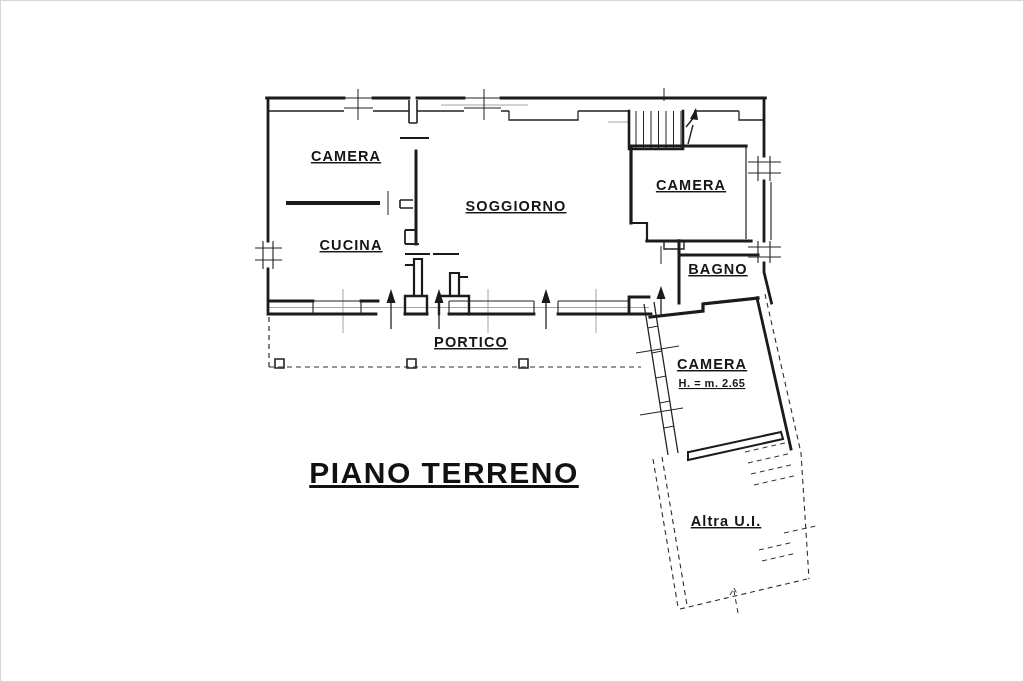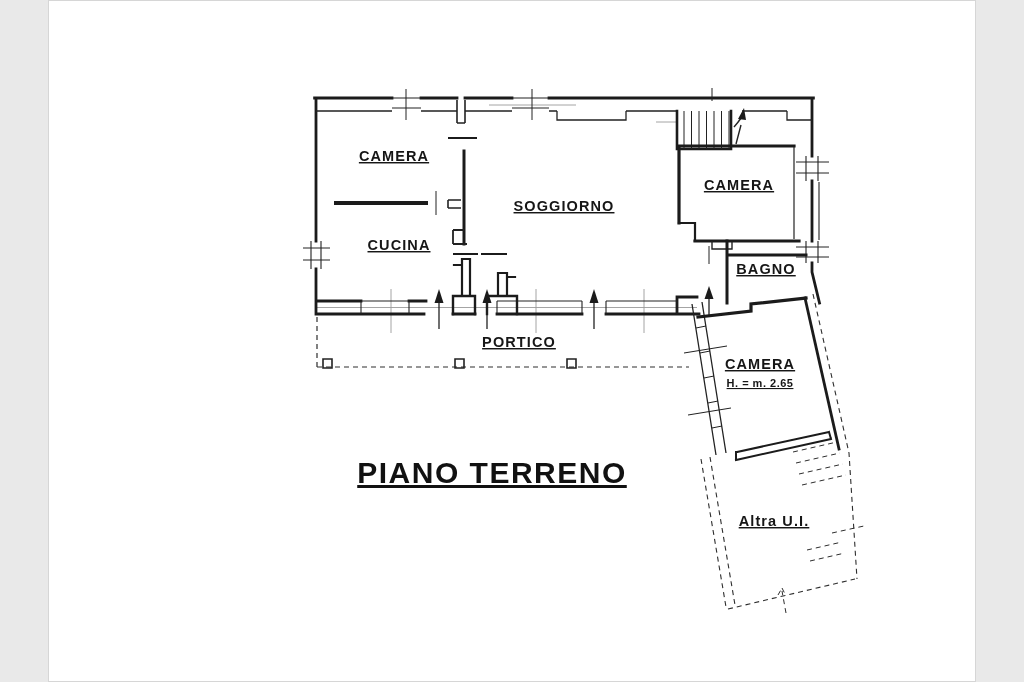--- a/index.html
+++ b/index.html
@@ -1,17 +1,17 @@
 <!DOCTYPE html>
 <html><head>
 <meta charset="utf-8">
 <style>
   html,body{margin:0;padding:0;background:#e9e9e9;}
   .page{
-    width:928px;height:682px;position:relative;margin:0 auto;
+    width:1024px;height:682px;position:relative;margin:0 auto;
     background:#ffffff;border:1px solid #d6d6d6;box-sizing:border-box;
     font-family:"Liberation Sans", sans-serif;
     overflow:hidden;
   }
   svg{display:block}
   .room-label{
     font-family:"Liberation Sans", sans-serif;
     font-weight:700;font-size:14.5px;letter-spacing:1.1px;
     fill:#161616;text-decoration:underline;
   }

